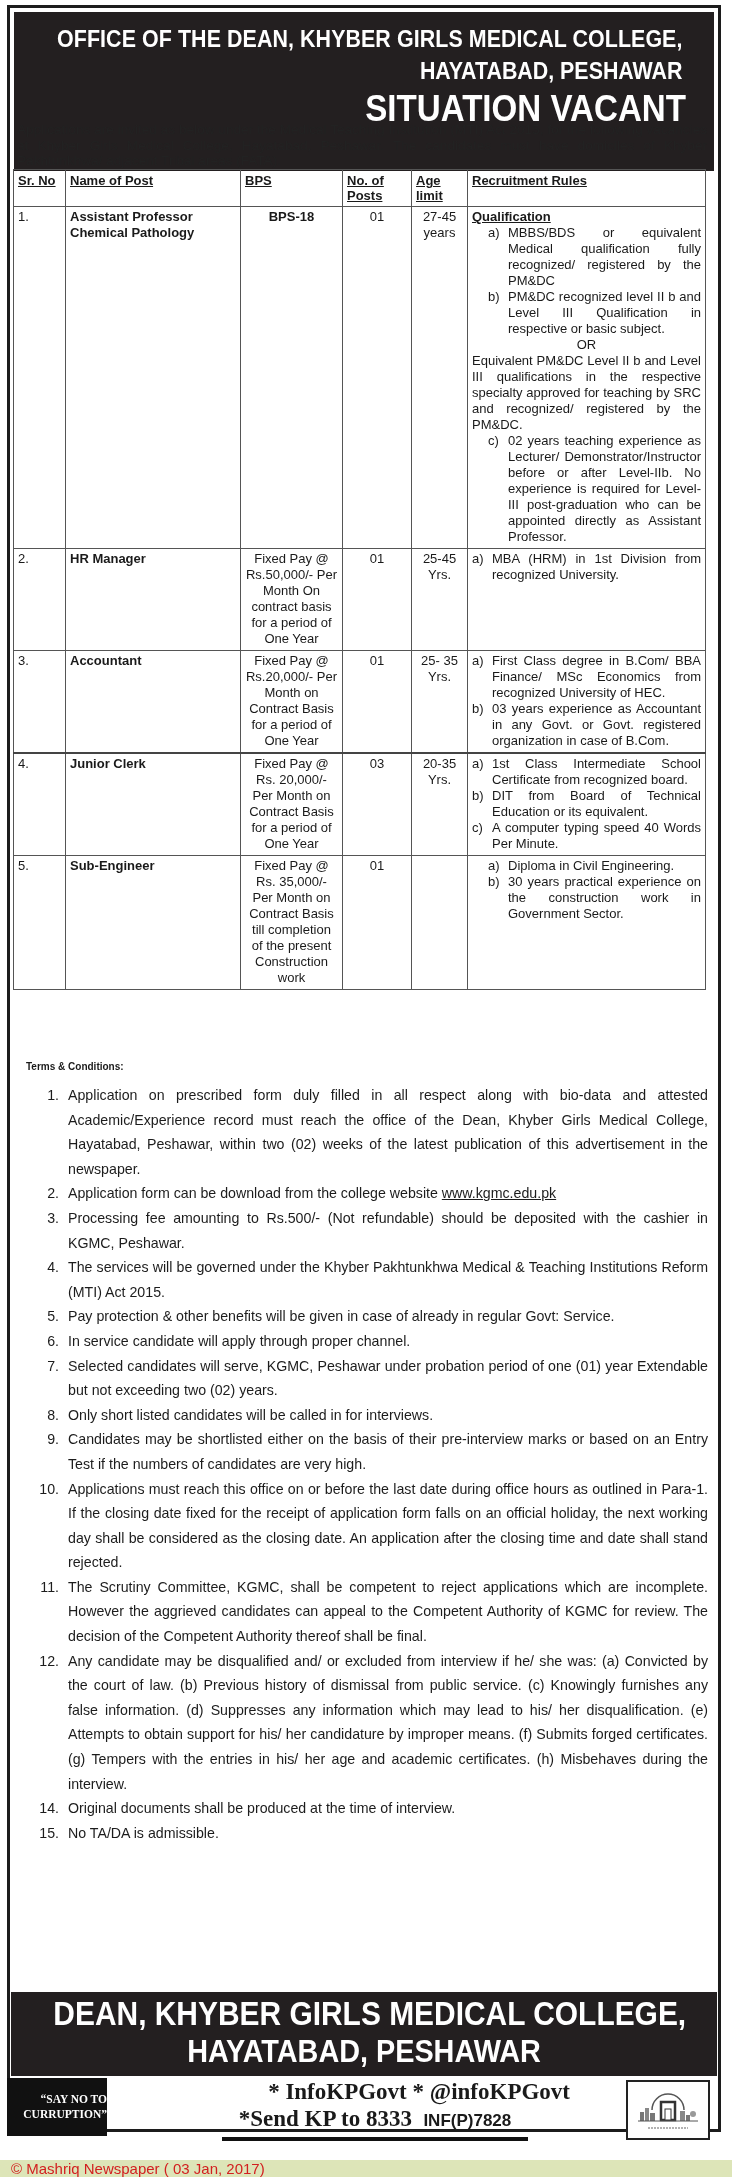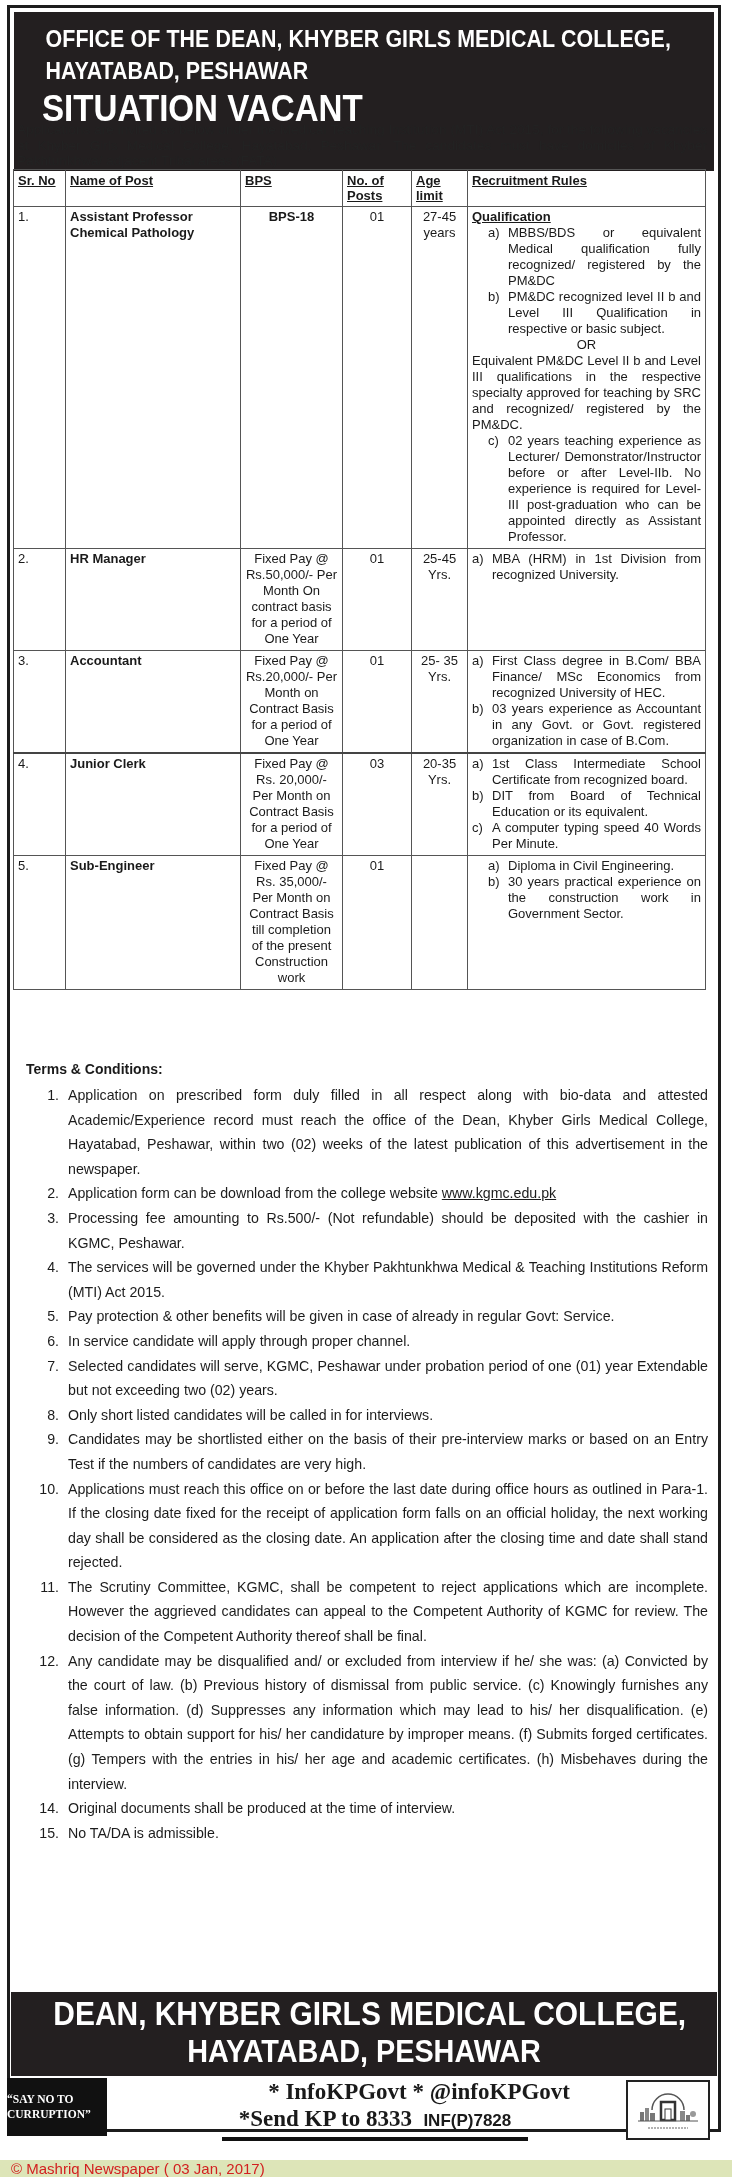--- a/index.html
+++ b/index.html
@@ -1,51 +1,51 @@
 <!DOCTYPE html>
 <html><head>
 <meta charset="utf-8">
 <style>
   html, body { margin: 0; padding: 0; background: #ffffff; }
   body { width: 732px; height: 2177px; position: relative; overflow: hidden; font-family: "Liberation Sans", sans-serif; color: #1a1a1a; }
 
   .outer { position: absolute; left: 7px; top: 5px; width: 714px; height: 2127px; border: 3px solid #1c1c1c; box-sizing: border-box; background: #fff; }
 
-  .head-banner { position: absolute; left: 4px; top: 4px; right: 4px; height: 159px; background: #231f20; color: #fff; text-align: left; }
+  .head-banner { position: absolute; left: 4px; top: 4px; right: 4px; height: 159px; background: #231f20; color: #fff; text-align: right; }
   .head-banner .l1 { position: absolute; left: 0; right: 0; top: 14px; font-size: 23.5px; font-weight: bold; letter-spacing: 0.1px; transform: scaleX(0.91); }
   .head-banner .l2 { position: absolute; left: 0; right: 0; top: 46px; font-size: 23.5px; font-weight: bold; transform: scaleX(0.91); }
   .head-banner .l3 { position: absolute; left: 0; right: 0; top: 76px; font-size: 36px; font-weight: bold; transform: scaleX(0.92); }
 
   .intro { position: absolute; left: 17px; top: 122px; width: 690px; font-size: 13.6px; line-height: 15.6px; color: #222; text-align: justify; }
 
   table.vac { position: absolute; left: 13px; top: 169px; width: 693px; border-collapse: collapse; font-size: 13px; line-height: 16px; table-layout: fixed; }
   table.vac th, table.vac td { border: 1px solid #555; vertical-align: top; padding: 2px 4px 3px 4px; }
   table.vac th { font-weight: bold; text-align: left; line-height: 15px; padding-top: 3px; text-decoration: underline; }
   table.vac td.c { text-align: center; margin-top: 28px; }
   table.vac td.b { font-weight: bold; }
   .rules { padding-left: 0; }
   .rules .q { font-weight: bold; text-decoration: underline; }
   .rules .it { display: flex; }
   .rules .lbl { width: 20px; flex: none; }
   .rules .txt { flex: 1; text-align: justify; }
   .rules .or { text-align: center; }
   tr.r4 td { border-top: 2px solid #444; }
 
-  .terms-h { position: absolute; left: 26px; top: 1061px; font-size: 14px; font-weight: bold; }
+  .terms-h { position: absolute; left: 26px; top: 1061px; font-size: 10px; font-weight: bold; }
   .terms { position: absolute; left: 26px; top: 1083px; width: 682px; font-size: 14.2px; line-height: 24.6px; color: #1c1c1c; }
   .term { display: flex; margin-bottom: 0; }
   .term .n { width: 42px; flex: none; text-align: right; padding-right: 9px; box-sizing: border-box; }
   .term .t { flex: 1; text-align: justify; }
   .term .t a { color: #1c1c1c; text-decoration: underline; }
 
   .foot-banner { position: absolute; left: 4px; top: 1987px; right: 4px; height: 84px; background: #231f20; color: #fff; text-align: center; }
   .foot-banner .l1 { position: absolute; left: 0; right: 0; top: 2px; font-size: 34px; font-weight: bold; transform: scaleX(0.88); white-space: nowrap; }
   .foot-banner .l2 { position: absolute; left: 0; right: 0; top: 41px; font-size: 32px; font-weight: bold; transform: scaleX(0.9); }
 
-  .no-corr { position: absolute; left: 7px; top: 2078px; width: 100px; height: 58px; background: #111; color: #fff; font-family: "Liberation Serif", serif; font-weight: bold; font-size: 11.5px; line-height: 15px; text-align: left; display: flex; align-items: center; justify-content: center; }
+  .no-corr { position: absolute; left: 7px; top: 2078px; width: 100px; height: 58px; background: #111; color: #fff; font-family: "Liberation Serif", serif; font-weight: bold; font-size: 11.5px; line-height: 15px; text-align: right; display: flex; align-items: center; justify-content: center; }
   .contact1 { position: absolute; left: 180px; top: 2079px; width: 390px; text-align: right; font-family: "Liberation Serif", serif; font-weight: bold; font-size: 23px; }
   .contact2 { position: absolute; left: 180px; top: 2106px; width: 390px; text-align: center; font-family: "Liberation Serif", serif; font-weight: bold; font-size: 23px; }
   .contact2 .code { font-family: "Liberation Sans", sans-serif; font-size: 17px; }
   .underline-bar { position: absolute; left: 222px; top: 2137px; width: 306px; height: 4px; background: #111; }
   .emblem { position: absolute; left: 626px; top: 2080px; width: 84px; height: 60px; border: 2px solid #222; box-sizing: border-box; background: #fff; }
 
   .credit { position: absolute; left: 0; top: 2160px; width: 732px; height: 17px; background: #dde5b8; color: #d21f1f; font-size: 15px; line-height: 17px; padding-left: 11px; box-sizing: border-box; }
 </style>
 </head>
 <body>

